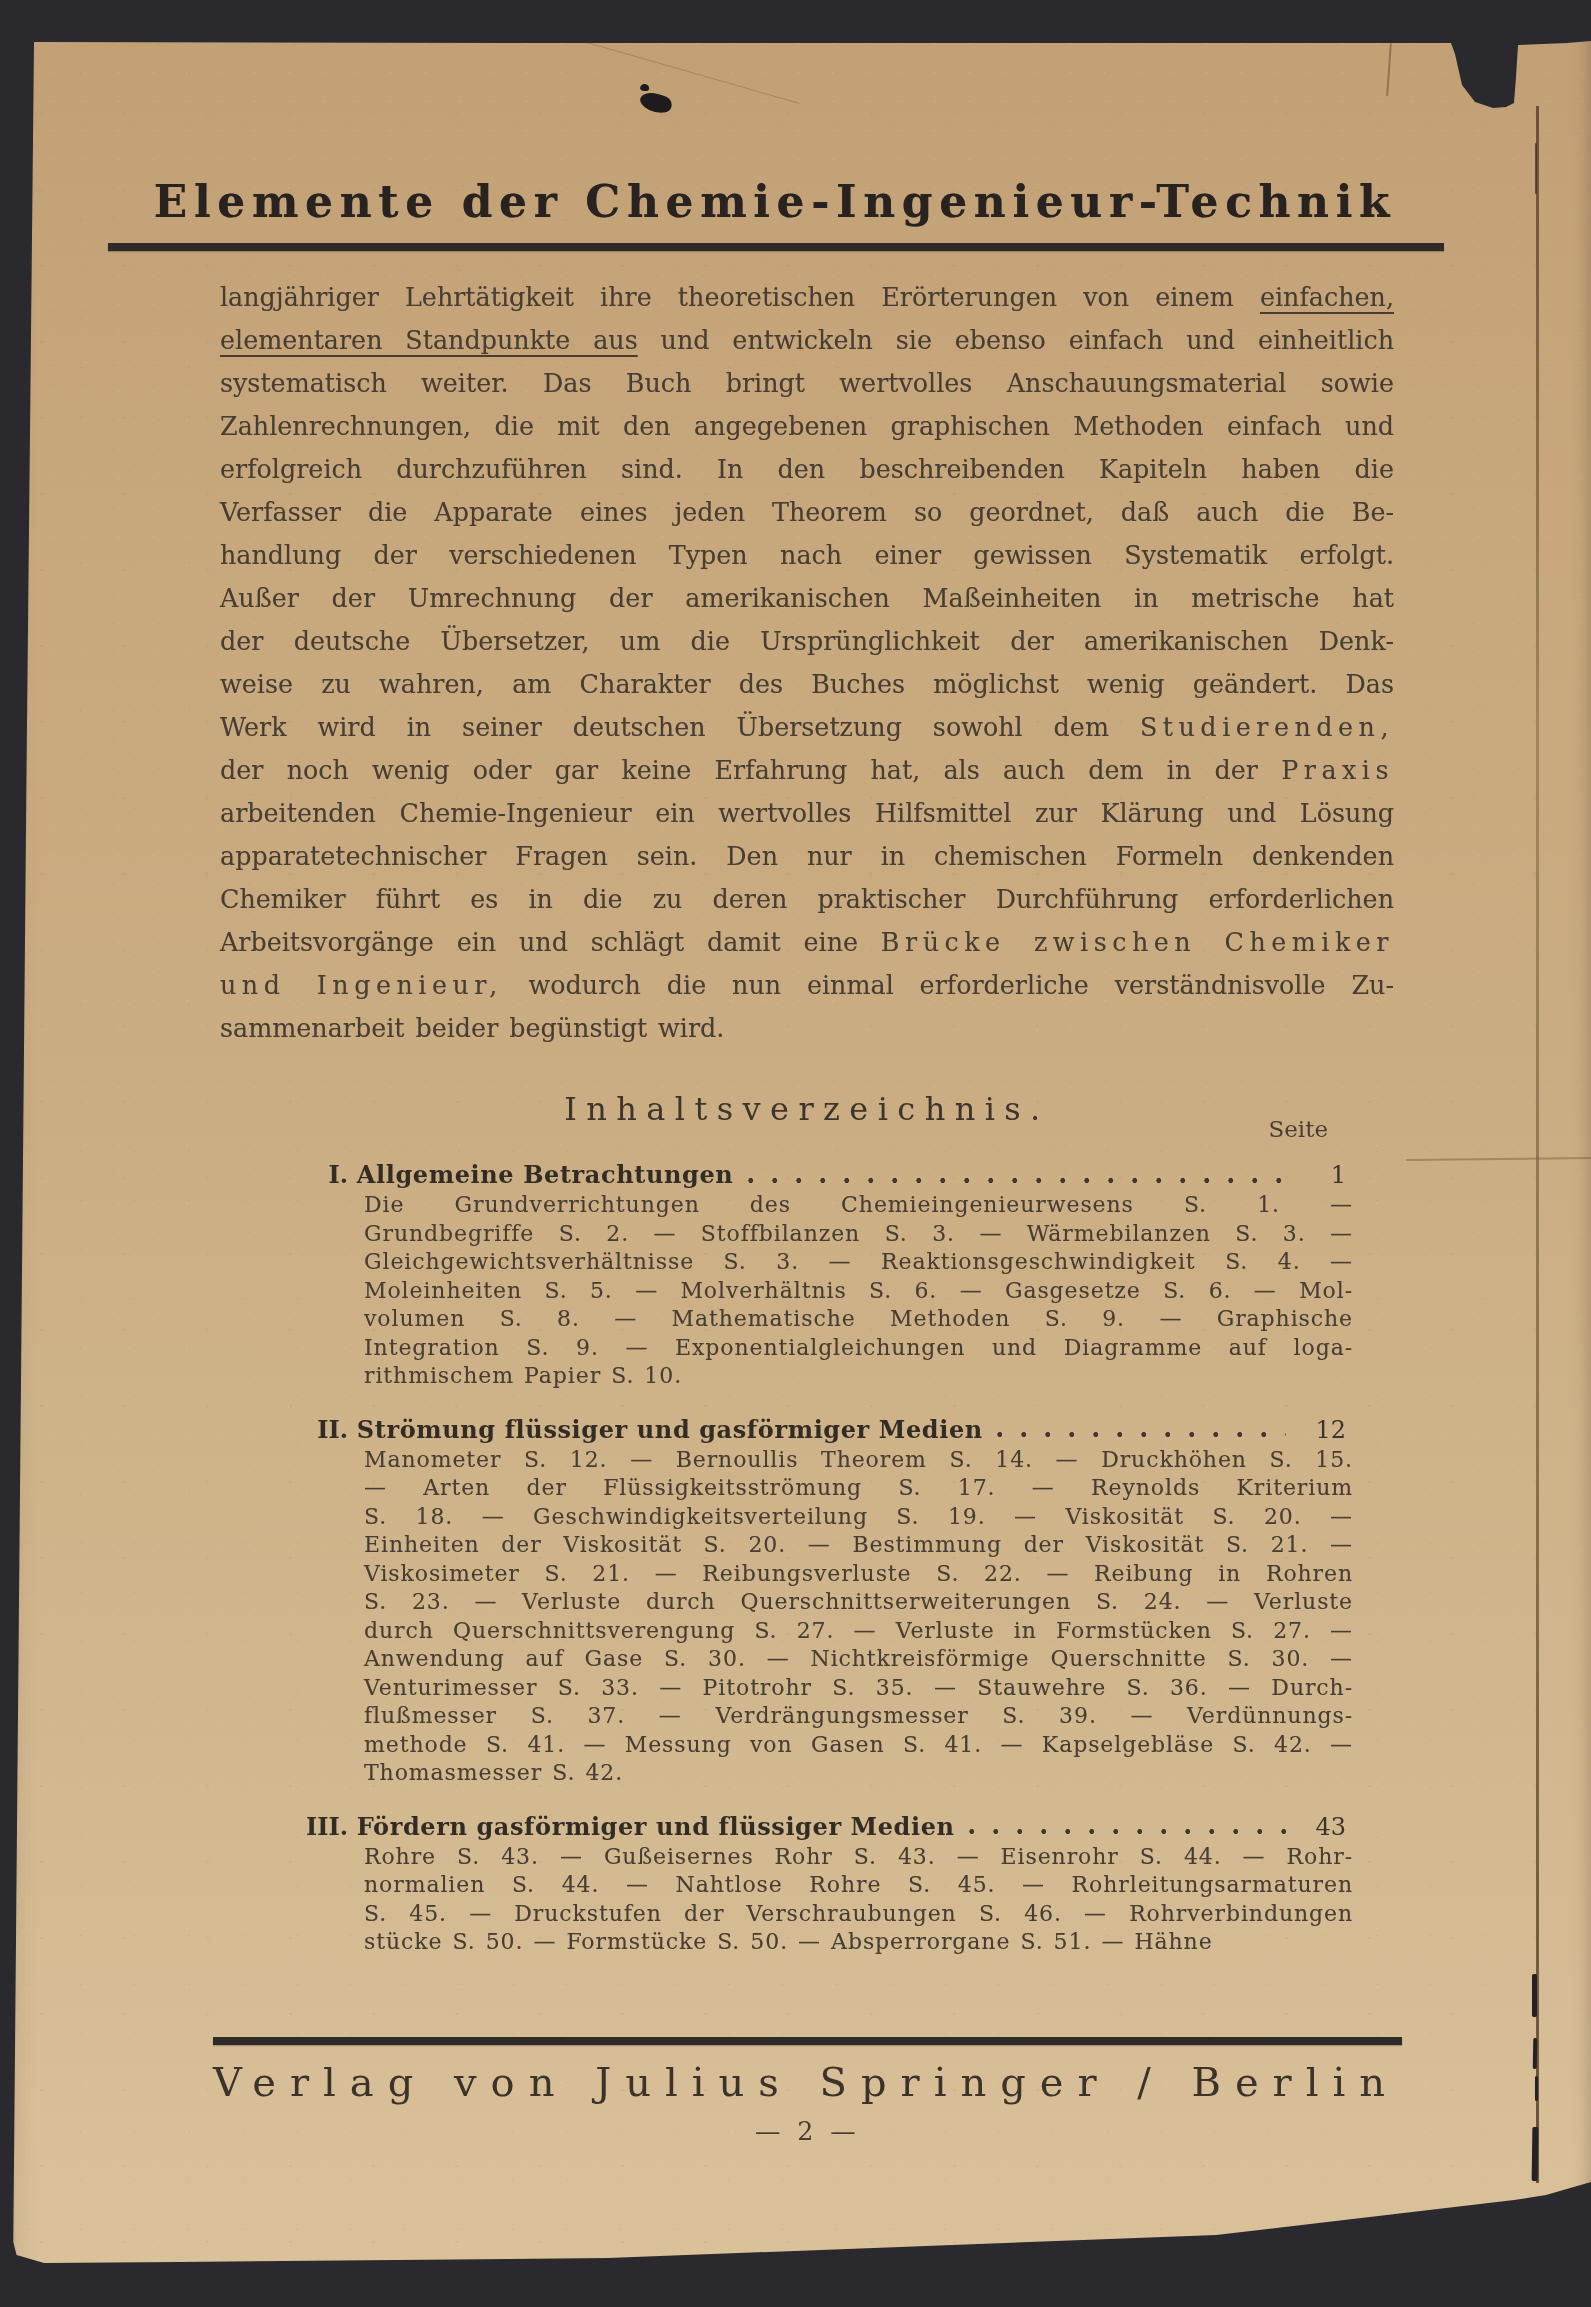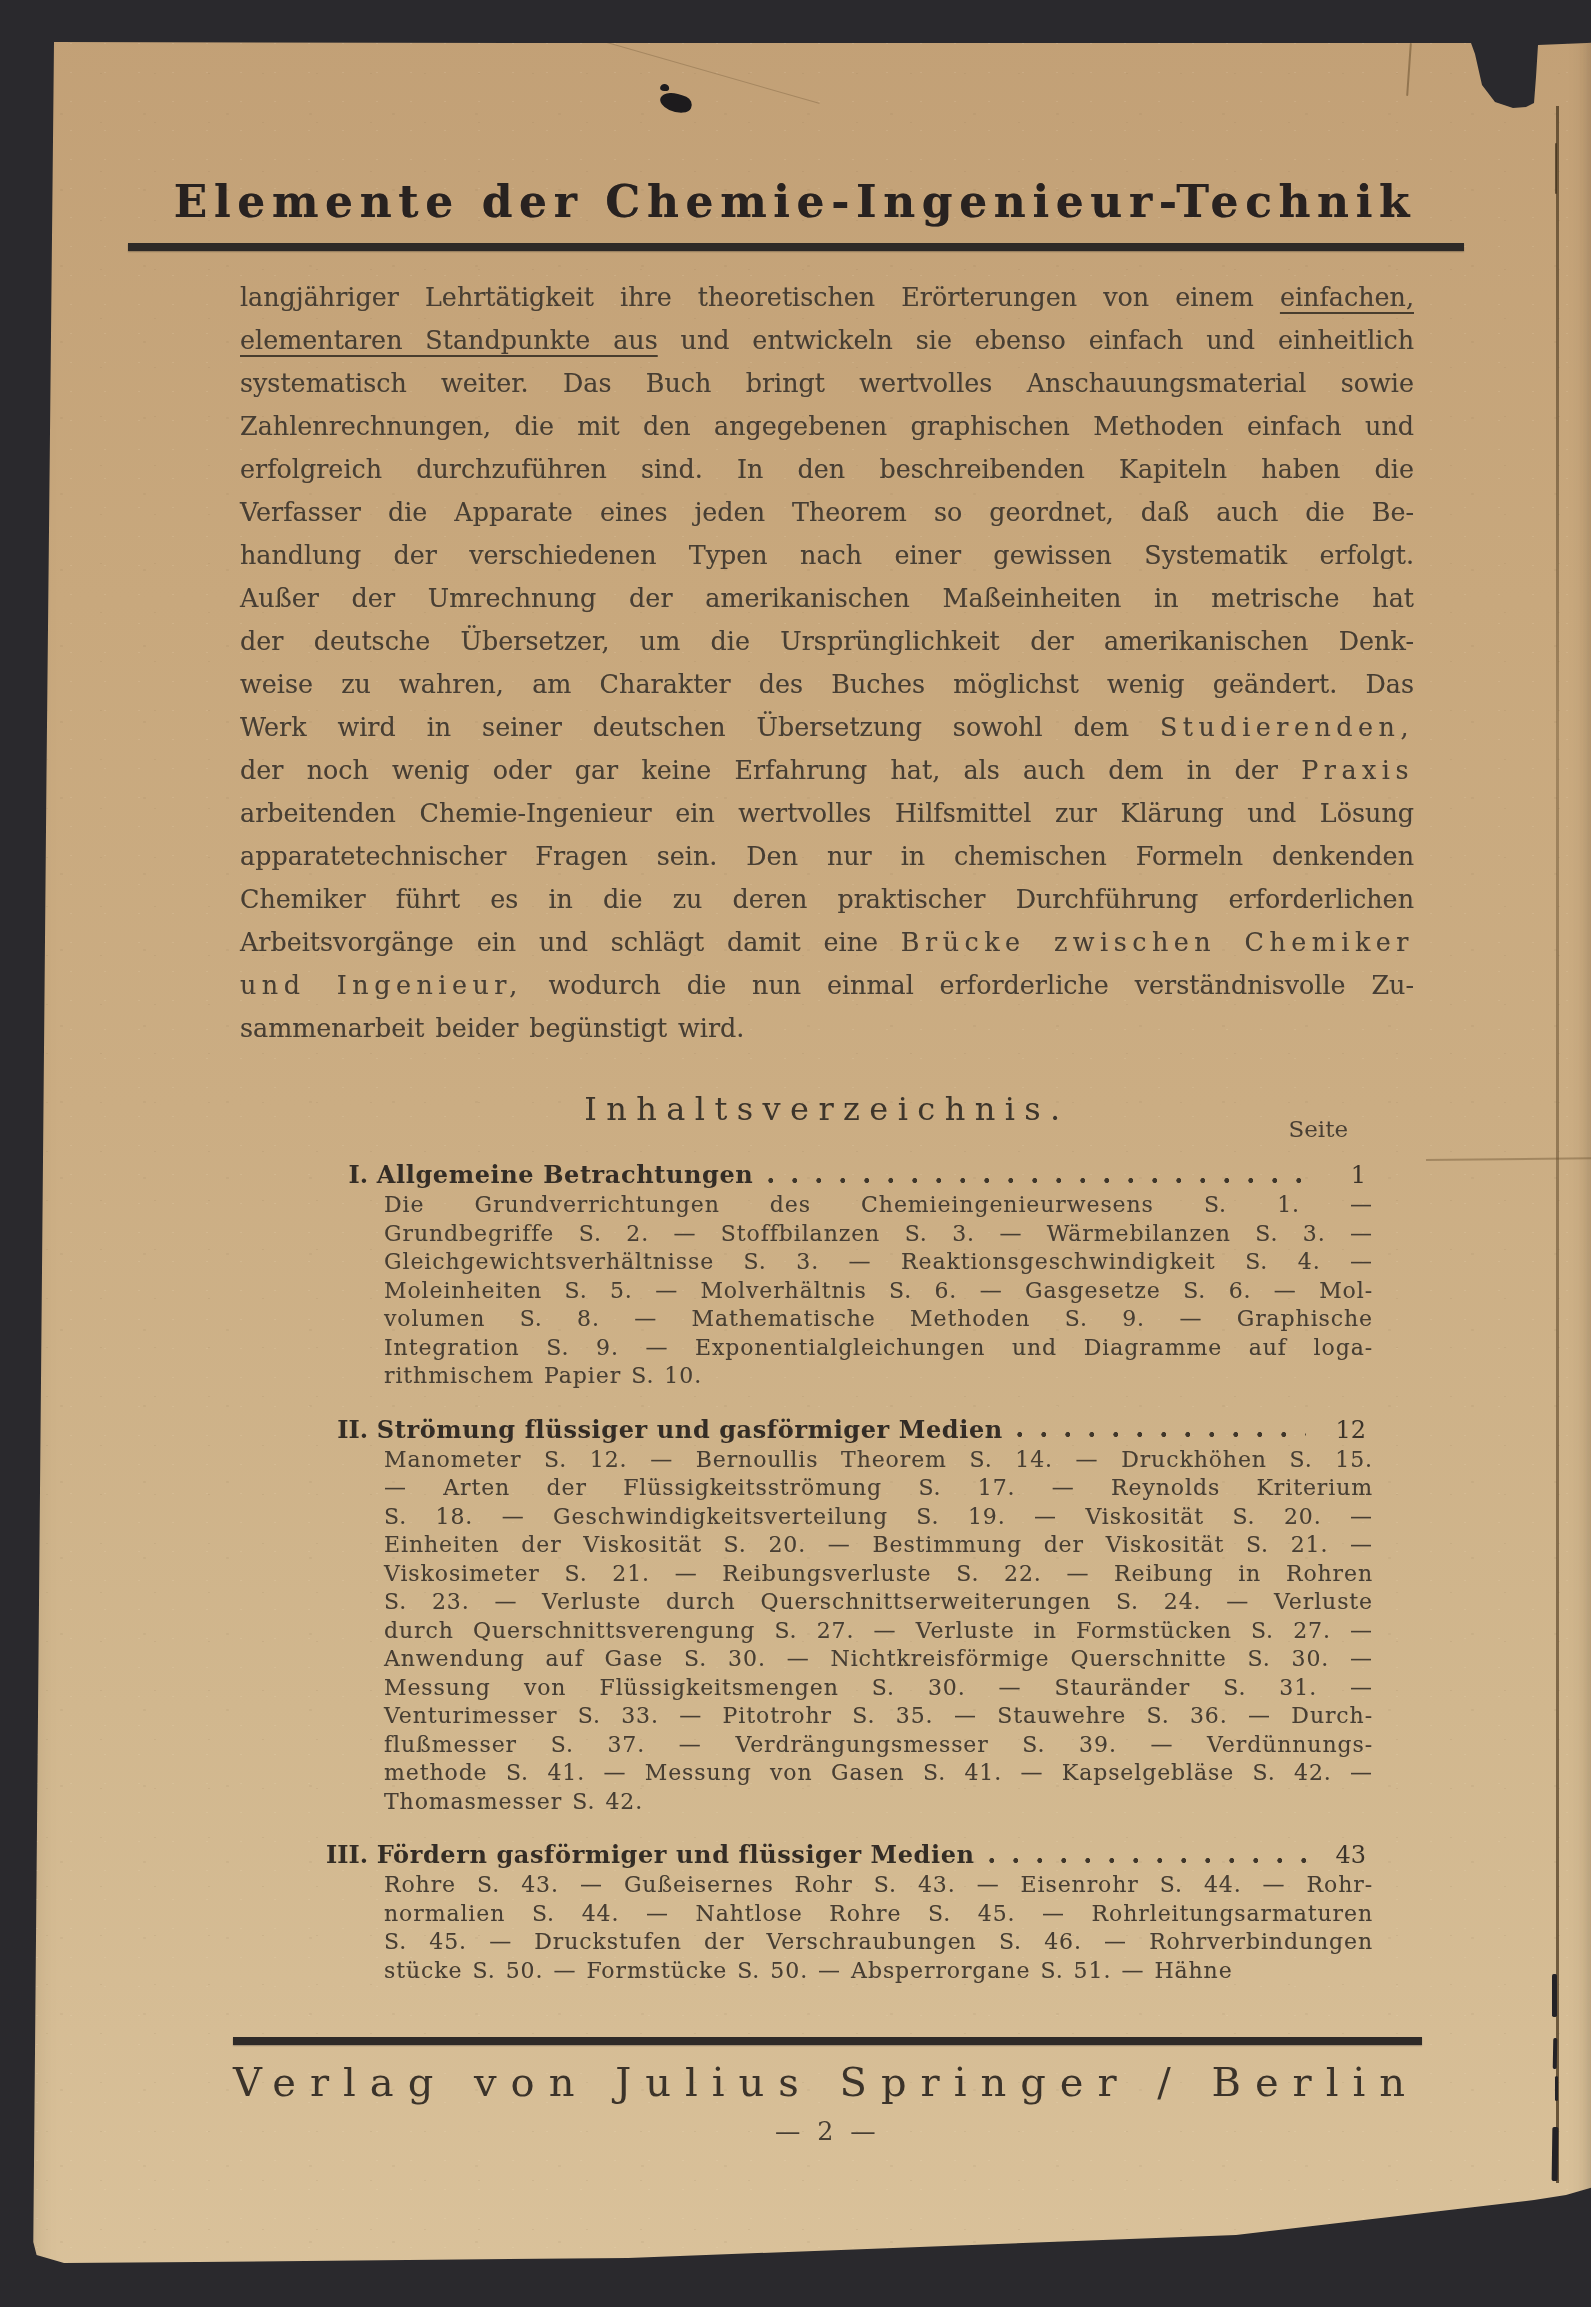--- a/index.html
+++ b/index.html
@@ -1,20 +1,20 @@
 <!DOCTYPE html>
 <html style="font-size:8.8px"><head>
 <meta charset="utf-8">
 <style>
   html,body{margin:0;padding:0;background:#2a292d;}
   body{
     width:1591px;height:2307px;position:relative;overflow:hidden;
     font-family:"DejaVu Serif","Liberation Serif",serif;
   }
-  .stage{position:absolute;inset:0;margin-left:20px;}
+  .stage{position:absolute;inset:0;}
   
   .paper{
     position:absolute;inset:0;
     background:linear-gradient(180deg,#c2a076 0%,#c8a87d 26%,#cbad83 48%,#d1b78e 74%,#dac29b 100%);
     clip-path:polygon(
       34px 42px, 497px 43px, 1451px 43px,
       1455px 54px, 1462px 85px, 1475px 102px, 1493px 108px, 1506px 107px, 1514px 103px, 1516px 77px, 1518px 45px,
       1567px 43px, 1591px 41px,
       1591px 2182px, 1546px 2195px, 1514px 2200px,
       1216px 2235px, 608px 2258px, 177px 2262px, 44px 2263px,
@@ -156,21 +156,20 @@
         </div>
         <div class="toc-body">
           <div class="bline">Manometer S. 12. — Bernoullis Theorem S. 14. — Druckhöhen S. 15.</div>
           <div class="bline">— Arten der Flüssigkeitsströmung S. 17. — Reynolds Kriterium</div>
           <div class="bline">S. 18. — Geschwindigkeitsverteilung S. 19. — Viskosität S. 20. —</div>
           <div class="bline">Einheiten der Viskosität S. 20. — Bestimmung der Viskosität S. 21. —</div>
           <div class="bline">Viskosimeter S. 21. — Reibungsverluste S. 22. — Reibung in Rohren</div>
           <div class="bline">S. 23. — Verluste durch Querschnittserweiterungen S. 24. — Verluste</div>
           <div class="bline">durch Querschnittsverengung S. 27. — Verluste in Formstücken S. 27. —</div>
           <div class="bline">Anwendung auf Gase S. 30. — Nichtkreisförmige Querschnitte S. 30. —</div>
-          <div class="bline">Messung von Flüssigkeitsmengen S. 30. — Stauränder S. 31. —</div>
           <div class="bline">Venturimesser S. 33. — Pitotrohr S. 35. — Stauwehre S. 36. — Durch-</div>
           <div class="bline">flußmesser S. 37. — Verdrängungsmesser S. 39. — Verdünnungs-</div>
           <div class="bline">methode S. 41. — Messung von Gasen S. 41. — Kapselgebläse S. 42. —</div>
           <div class="bline">Thomasmesser S. 42.</div>
         </div>
         <div class="toc-row">
           <span class="toc-num">III.</span>
           <span class="toc-title">Fördern gasförmiger und flüssiger Medien</span>
           <span class="toc-dots"></span>
           <span class="toc-page">43</span>

